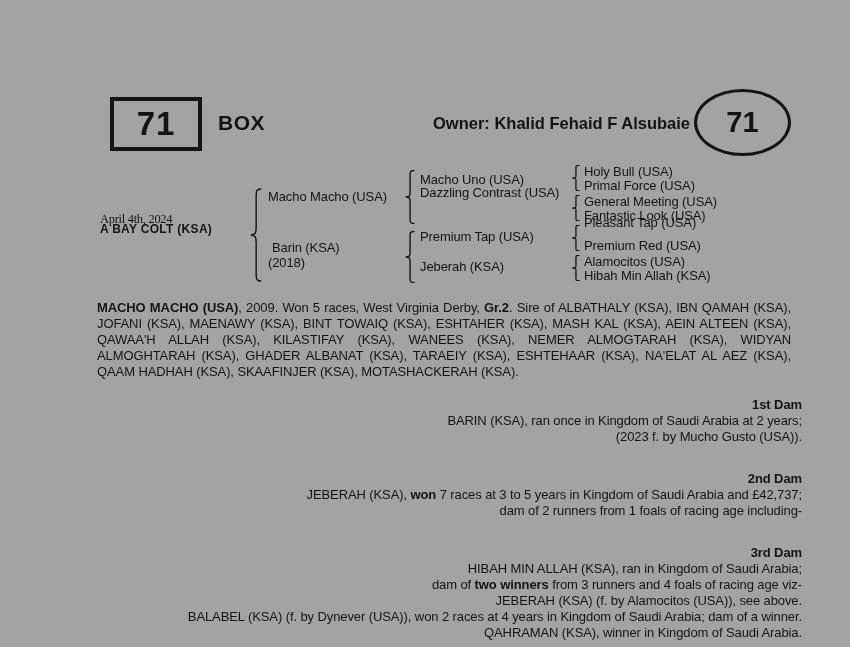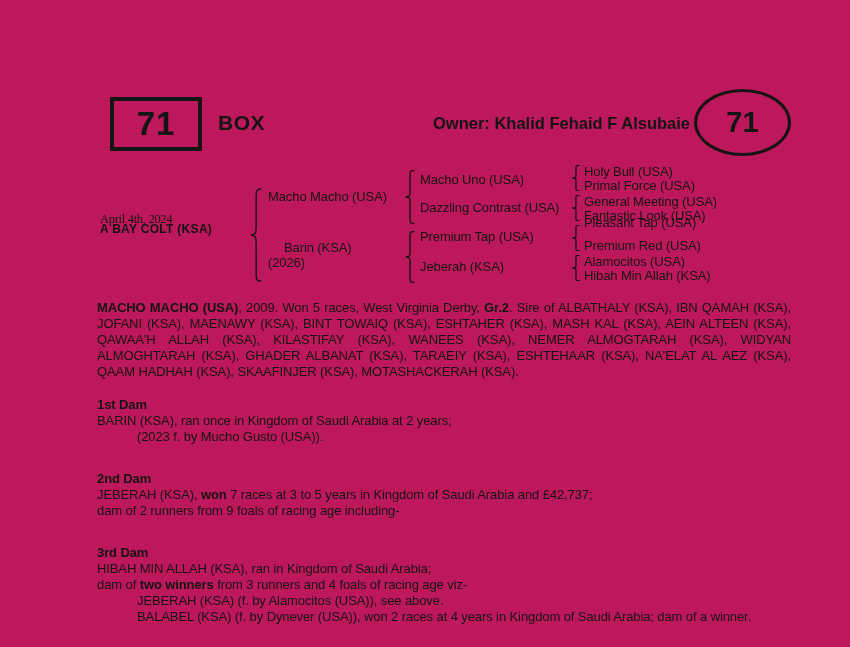--- a/index.html
+++ b/index.html
@@ -1,38 +1,38 @@
 <!DOCTYPE html>
 <html><head>
 <meta charset="utf-8">
 <style>
   html,body{margin:0;padding:0;background:#fff;}
   body{font-family:"Liberation Sans", sans-serif; color:#141414;}
-  .page{position:relative;width:850px;height:647px;background:#be185d;overflow:hidden;}
+  .page{position:relative;width:850px;height:647px;background:#a3a3a3;overflow:hidden;}
   .abs{position:absolute;}
   .b{font-weight:bold;}
   .i{}
 
   
   .lot-box{left:110px;top:97px;width:84px;height:46px;border:4px solid #141414;
            display:flex;align-items:center;justify-content:center;
            font-size:33px;font-weight:bold;letter-spacing:1px;}
   .box-label{left:218px;top:111px;font-size:21px;font-weight:bold;letter-spacing:.5px;}
   .owner{left:280px;top:114px;width:410px;text-align:right;font-size:16.5px;font-weight:bold;}
   .lot-oval{left:694px;top:89px;width:91px;height:61px;border:3px solid #141414;border-radius:50%;
             display:flex;align-items:center;justify-content:center;font-size:29px;font-weight:bold;}
 
   
   .ped{font-size:13px;line-height:14px;letter-spacing:-.1px;white-space:nowrap;}
   .subject-name{left:100px;top:222px;font-size:12px;font-weight:bold;letter-spacing:.3px;}
   .subject-date{left:100px;top:212px;font-family:Liberation Serif, serif;font-size:12.5px;letter-spacing:-.3px;}
   .brace{position:absolute;}
 
   
-  .copy{font-size:13px;line-height:16px;letter-spacing:-.1px;}
+  .copy{font-size:13px;line-height:16px;letter-spacing:-.1px;text-align:right;}
   .sire-note{left:97px;top:300px;width:694px;text-align:justify;}
   .dam{left:97px;width:705px;}
   .dam1{top:397px;} .dam2{top:471px;} .dam3{top:545px;}
   .indent1{padding-left:40px;}
   .indent2{padding-left:68px;}
 </style>
 </head>
 <body>
 
 <div class="page">
@@ -66,25 +66,25 @@
         <path d="M 9 1 C 5.5 1 5.5 4 5.5 10 L 5.5 42 C 5.5 48 5 49.5 1.5 50 C 5 50.5 5.5 52 5.5 58 L 5.5 90 C 5.5 96 5.5 99 9 99" stroke="#141414" stroke-width="1.3" fill="none" vector-effect="non-scaling-stroke" stroke-linecap="round"></path>
       </svg>
     <svg class="brace" style="left:571px;top:225px" width="9" height="26" viewBox="0 0 10 100" preserveAspectRatio="none">
         <path d="M 9 1 C 5.5 1 5.5 4 5.5 10 L 5.5 42 C 5.5 48 5 49.5 1.5 50 C 5 50.5 5.5 52 5.5 58 L 5.5 90 C 5.5 96 5.5 99 9 99" stroke="#141414" stroke-width="1.3" fill="none" vector-effect="non-scaling-stroke" stroke-linecap="round"></path>
       </svg>
     <svg class="brace" style="left:571px;top:255px" width="9" height="26" viewBox="0 0 10 100" preserveAspectRatio="none">
         <path d="M 9 1 C 5.5 1 5.5 4 5.5 10 L 5.5 42 C 5.5 48 5 49.5 1.5 50 C 5 50.5 5.5 52 5.5 58 L 5.5 90 C 5.5 96 5.5 99 9 99" stroke="#141414" stroke-width="1.3" fill="none" vector-effect="non-scaling-stroke" stroke-linecap="round"></path>
       </svg>
 
     <div class="abs ped" style="left:268px;top:190px">Macho Macho (USA)</div>
-    <div class="abs ped" style="left:284px;top:241px">Barin (KSA)</div>
-    <div class="abs ped" style="left:268px;top:256px">(2026)</div>
+    <div class="abs ped" style="left:272px;top:241px">Barin (KSA)</div>
+    <div class="abs ped" style="left:268px;top:256px">(2018)</div>
 
     <div class="abs ped" style="left:420px;top:173px">Macho Uno (USA)</div>
-    <div class="abs ped" style="left:420px;top:201px">Dazzling Contrast (USA)</div>
+    <div class="abs ped" style="left:420px;top:186px">Dazzling Contrast (USA)</div>
     <div class="abs ped" style="left:420px;top:230px">Premium Tap (USA)</div>
     <div class="abs ped" style="left:420px;top:260px">Jeberah (KSA)</div>
 
     <div class="abs ped" style="left:584px;top:165px">Holy Bull (USA)</div>
     <div class="abs ped" style="left:584px;top:179px">Primal Force (USA)</div>
     <div class="abs ped" style="left:584px;top:195px">General Meeting (USA)</div>
     <div class="abs ped" style="left:584px;top:209px">Fantastic Look (USA)</div>
     <div class="abs ped" style="left:584px;top:216px">Pleasant Tap (USA)</div>
     <div class="abs ped" style="left:584px;top:239px">Premium Red (USA)</div>
     <div class="abs ped" style="left:584px;top:255px">Alamocitos (USA)</div>
@@ -95,24 +95,25 @@
 
   <div class="abs copy dam dam1">
     <div class="b">1st Dam</div>
     <div>BARIN (KSA), ran once in Kingdom of Saudi Arabia at 2 years;</div>
     <div class="indent1">(2023 f. by Mucho Gusto (USA)).</div>
   </div>
 
   <div class="abs copy dam dam2">
     <div class="b">2nd Dam</div>
     <div><span class="i">JEBERAH (KSA),</span><span class="b"> won</span><span> 7 races at 3 to 5 years in Kingdom of Saudi Arabia and £42,737;</span></div>
-    <div>dam of 2 runners from 9 foals of racing age including-</div>
+    <div>dam of 2 runners from 1 foals of racing age including-</div>
   </div>
 
   <div class="abs copy dam dam3">
     <div class="b">3rd Dam</div>
     <div>HIBAH MIN ALLAH (KSA), ran in Kingdom of Saudi Arabia;</div>
     <div><span>dam of </span><span class="b">two winners</span><span> from 3 runners and 4 foals of racing age viz-</span></div>
     <div class="indent1"><span class="i">JEBERAH (KSA)</span><span> (f. by Alamocitos (USA)), see above.</span></div>
     <div class="indent1"><span class="i">BALABEL (KSA)</span><span> (f. by Dynever (USA)), won 2 races at 4 years in Kingdom of Saudi Arabia; dam of a winner.</span></div>
+    <div class="indent2"><span class="i">QAHRAMAN (KSA),</span><span> winner in Kingdom of Saudi Arabia.</span></div>
   </div>
 
 </div>
 
 </body></html>

